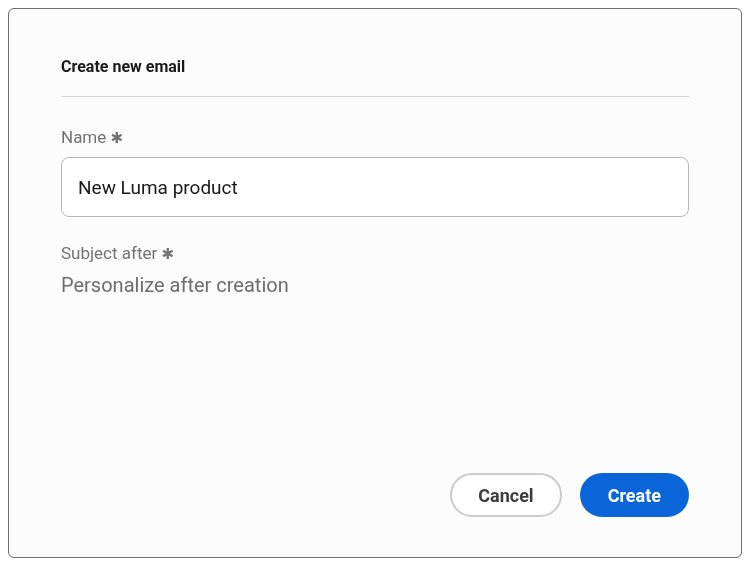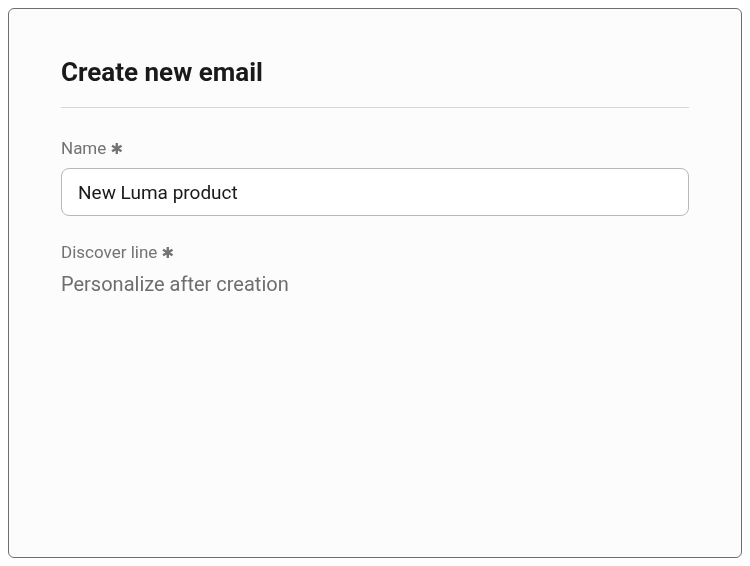--- a/index.html
+++ b/index.html
@@ -21,21 +21,21 @@
       right: 8px;
       bottom: 8px;
       border: 1.5px solid #6e6e6e;
       border-radius: 6px;
       background: #fcfcfc;
       padding: 48px 52px 40px 52px;
       display: flex;
       flex-direction: column;
     }
     .dialog-title {
-      font-size: 26px;
+      font-size: 16px;
       font-weight: 700;
       color: #1a1a1a;
       margin-bottom: 20px;
     }
     .divider {
       height: 1px;
       background: #d6d6d6;
       margin-bottom: 30px;
     }
     .form-group {
@@ -45,21 +45,21 @@
       display: block;
       font-size: 17px;
       color: #737373;
       margin-bottom: 10px;
     }
     .required-asterisk {
       font-size: 15px;
     }
     .text-input {
       width: 100%;
-      height: 48px;
+      height: 60px;
       padding: 0 16px;
       font-size: 19px;
       color: #1a1a1a;
       background: #ffffff;
       border: 1px solid #b8b8b8;
       border-radius: 8px;
       outline: none;
       font-family: inherit;
     }
     .helper-text {
@@ -108,19 +108,23 @@
   <div class="form-group">
     <label class="form-label">
       <span>Name</span>
       <span class="required-asterisk">✱</span>
     </label>
     <input type="text" class="text-input" value="New Luma product" style="">
   </div>
 
   <div class="form-group">
     <label class="form-label">
-      <span>Discover line</span>
+      <span>Subject after</span>
       <span class="required-asterisk">✱</span>
     </label>
     <div class="helper-text">Personalize after creation</div>
   </div>
 
+  <div class="button-row">
+    <button class="btn btn-secondary">Cancel</button>
+    <button class="btn btn-primary">Create</button>
+  </div>
 </div>
 
 </body></html>

